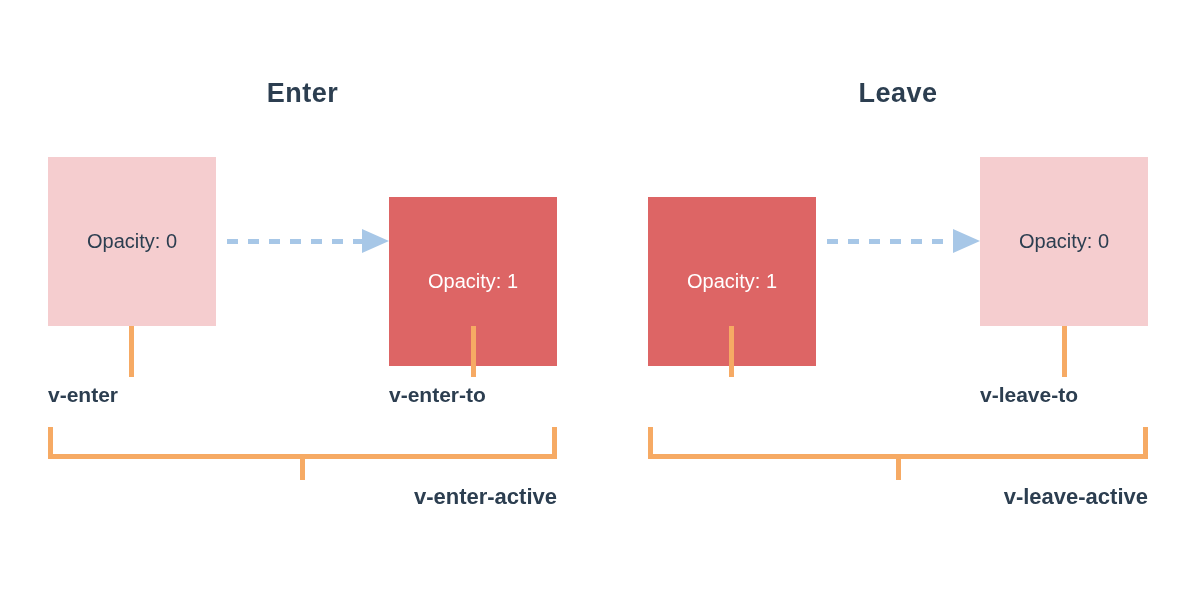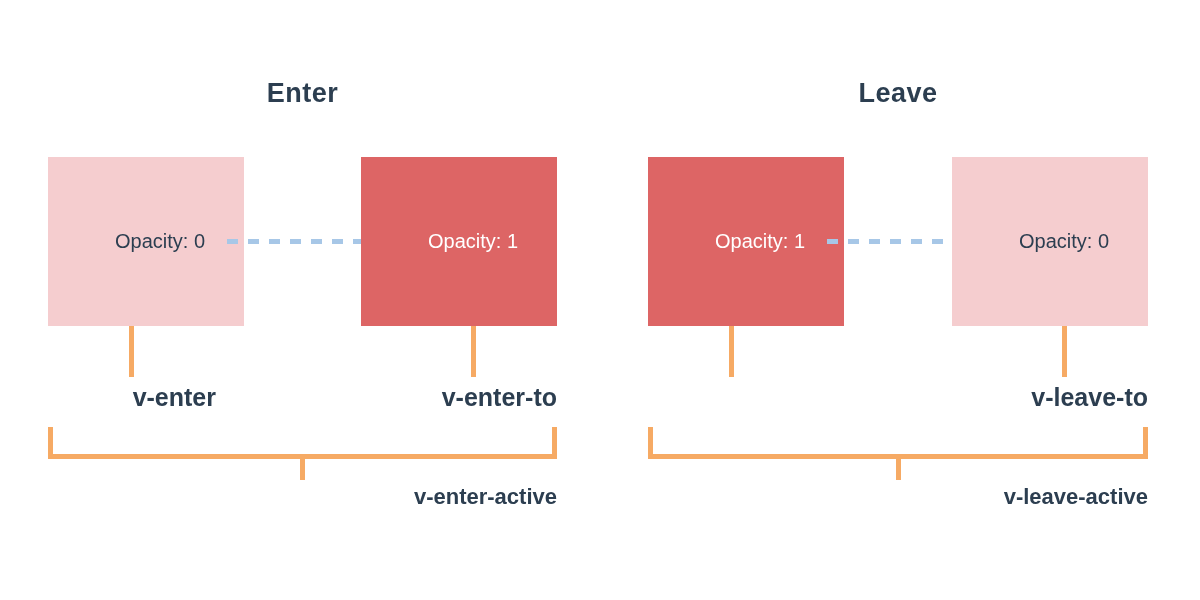--- a/index.html
+++ b/index.html
@@ -36,26 +36,25 @@
 
   .state-box {
     position: absolute;
     top: 157px;
     width: 168px;
     height: 169px;
     display: flex;
     align-items: center;
     justify-content: center;
     font-size: 20px;
-    padding-left: 28px;
   }
   .state-box.from { left: 0; }
   .state-box.to   { right: 0; }
   .state-box.hidden  { background: var(--box-hidden);  color: var(--text-dark); }
-  .state-box.visible { background: var(--box-visible); color: var(--text-light); }
+  .state-box.visible { background: var(--box-visible); color: var(--text-light); margin-top: 40px; }
 
   .arrow-line {
     position: absolute;
     left: 179px;
     right: 194px;
     top: 239px;
     height: 5px;
     background: repeating-linear-gradient(
       90deg,
       var(--arrow-blue) 0px, var(--arrow-blue) 11px,
@@ -80,22 +79,22 @@
     height: 51px;
     background: var(--bracket-orange);
   }
   .stem.from { left: 81px; }
   .stem.to   { right: 81px; }
 
   .class-label {
     position: absolute;
     top: 383px;
     width: 168px;
-    text-align: right;
-    font-size: 25px;
+    text-align: left;
+    font-size: 21px;
     font-weight: bold;
     color: var(--text-dark);
   }
   .class-label.from { left: 0; }
   .class-label.to   { right: 0; }
 
   .bracket {
     position: absolute;
     left: 0; right: 0;
     top: 427px;

